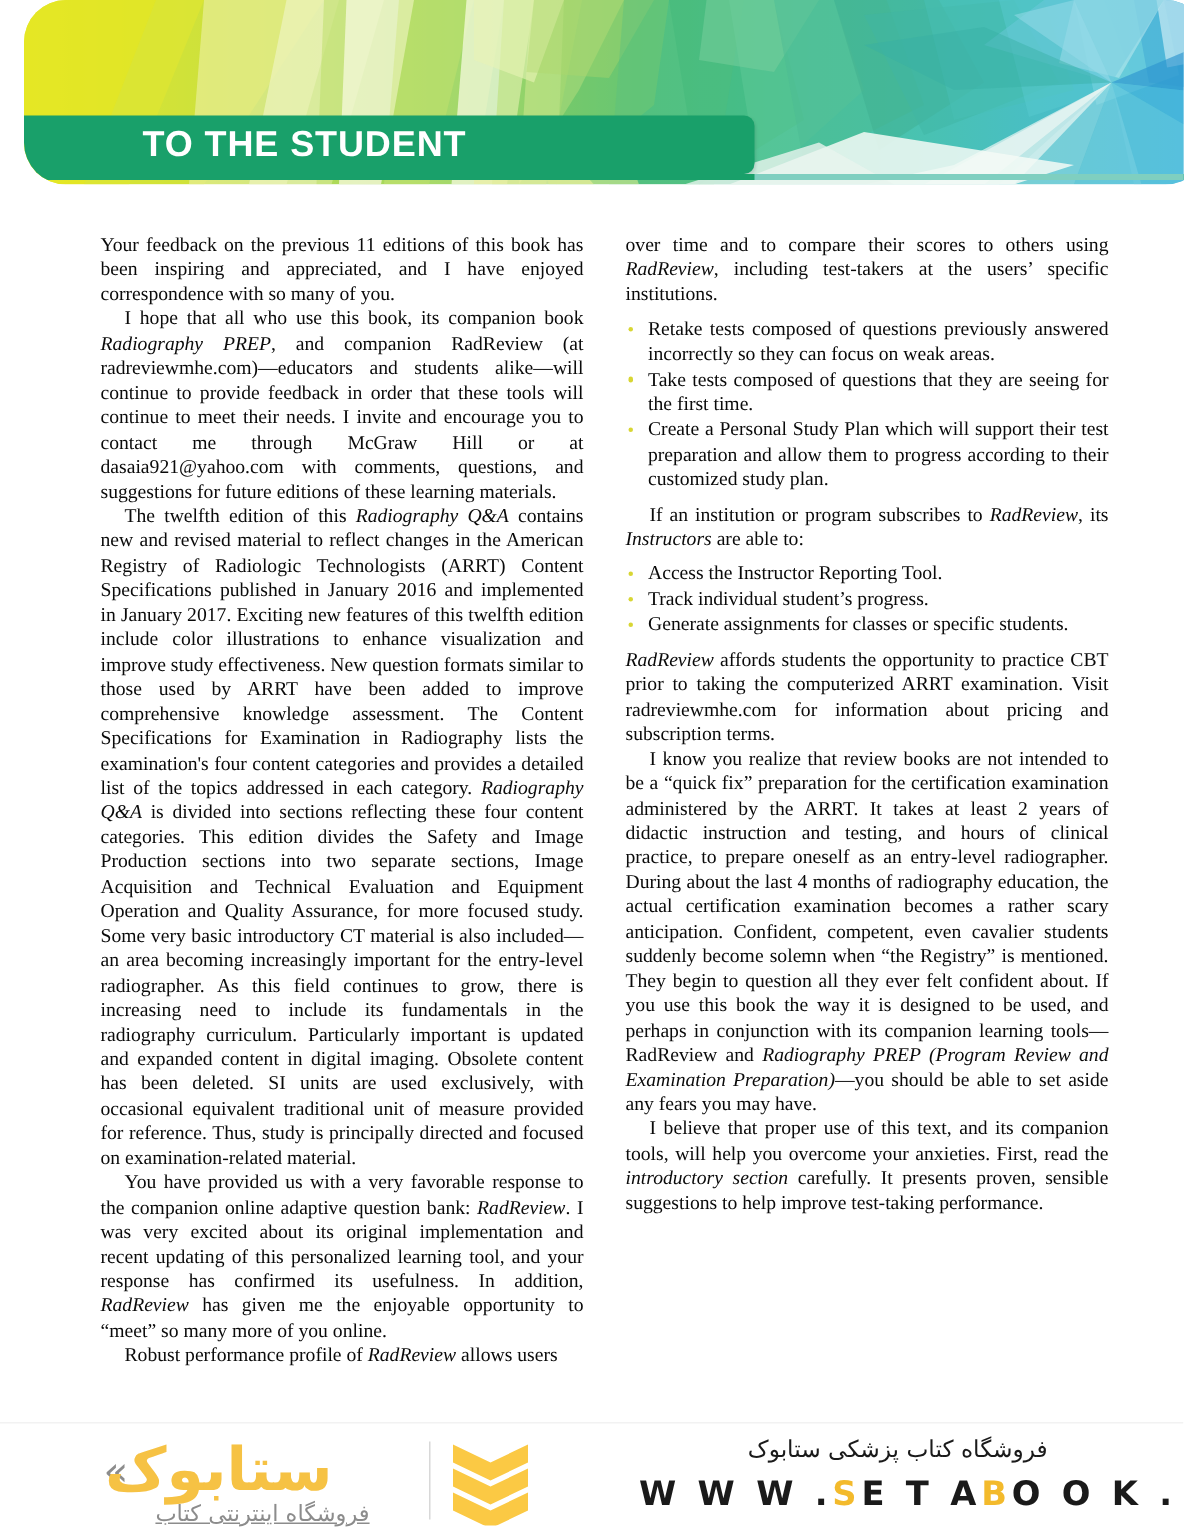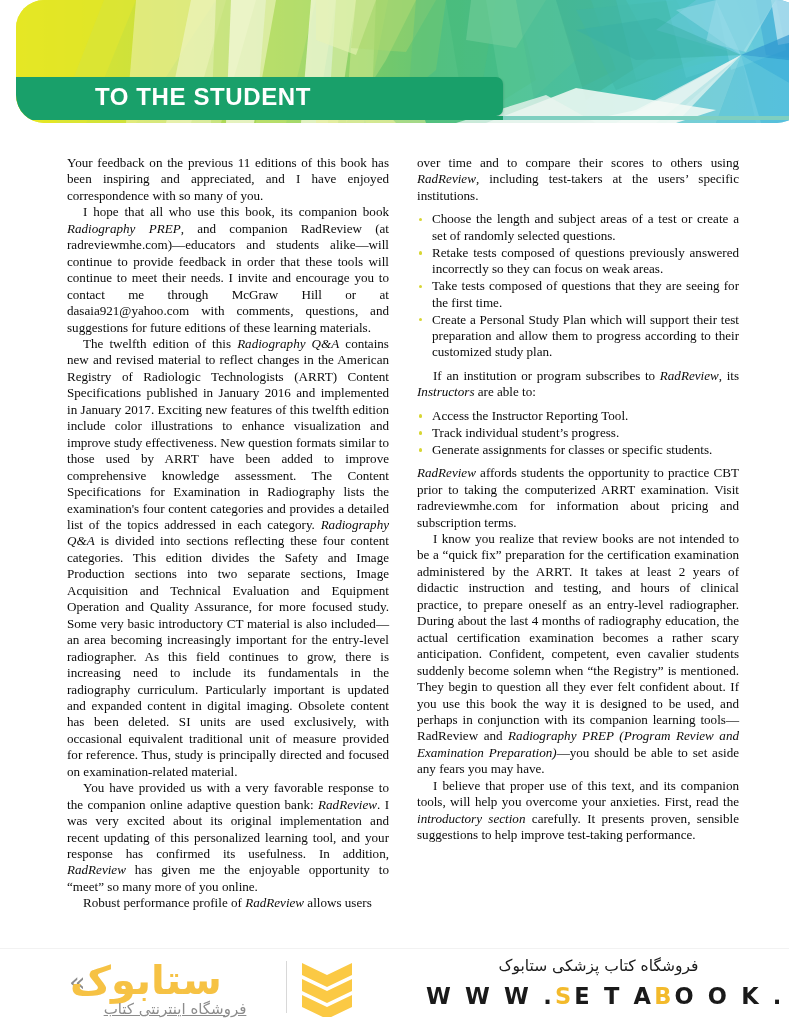--- a/index.html
+++ b/index.html
@@ -306,21 +306,20 @@
       <p>I hope that all who use this book, its companion book <i>Radiography PREP</i>, and companion RadReview (at radreviewmhe.com)—educators and students alike—will continue to provide feedback in order that these tools will continue to meet their needs. I invite and encourage you to contact me through McGraw Hill or at dasaia921@yahoo.com with comments, questions, and suggestions for future editions of these learning materials.</p>
       <p>The twelfth edition of this <i>Radiography Q&amp;A</i> contains new and revised material to reflect changes in the American Registry of Radiologic Technologists (ARRT) Content Specifications published in January 2016 and implemented in January 2017. Exciting new features of this twelfth edition include color illustrations to enhance visualization and improve study effectiveness. New question formats similar to those used by ARRT have been added to improve comprehensive knowledge assessment. The Content Specifications for Examination in Radiography lists the examination's four content categories and provides a detailed list of the topics addressed in each category. <i>Radiography Q&amp;A</i> is divided into sections reflecting these four content categories. This edition divides the Safety and Image Production sections into two separate sections, Image Acquisition and Technical Evaluation and Equipment Operation and Quality Assurance, for more focused study. Some very basic introductory CT material is also included—an area becoming increasingly important for the entry-level radiographer. As this field continues to grow, there is increasing need to include its fundamentals in the radiography curriculum. Particularly important is updated and expanded content in digital imaging. Obsolete content has been deleted. SI units are used exclusively, with occasional equivalent traditional unit of measure provided for reference. Thus, study is principally directed and focused on examination-related material.</p>
       <p>You have provided us with a very favorable response to the companion online adaptive question bank: <i>RadReview</i>. I was very excited about its original implementation and recent updating of this personalized learning tool, and your response has confirmed its usefulness. In addition, <i>RadReview</i> has given me the enjoyable opportunity to “meet” so many more of you online.</p>
       <p>Robust performance profile of <i>RadReview</i> allows users</p>
     </div>
 
     <div class="col" id="col-right">
       <p class="noindent">over time and to compare their scores to others using <i>RadReview</i>, including test-takers at the users’ specific institutions.</p>
 
       <ul class="bullets">
-        <li>Choose the length and subject areas of a test or create a set of randomly selected questions.</li>
         <li>Retake tests composed of questions previously answered incorrectly so they can focus on weak areas.</li>
         <li>Take tests composed of questions that they are seeing for the first time.</li>
         <li>Create a Personal Study Plan which will support their test preparation and allow them to progress according to their customized study plan.</li>
       </ul>
 
       <p>If an institution or program subscribes to <i>RadReview</i>, its <i>Instructors</i> are able to:</p>
 
       <ul class="bullets">
         <li>Access the Instructor Reporting Tool.</li>
         <li>Track individual student’s progress.</li>

